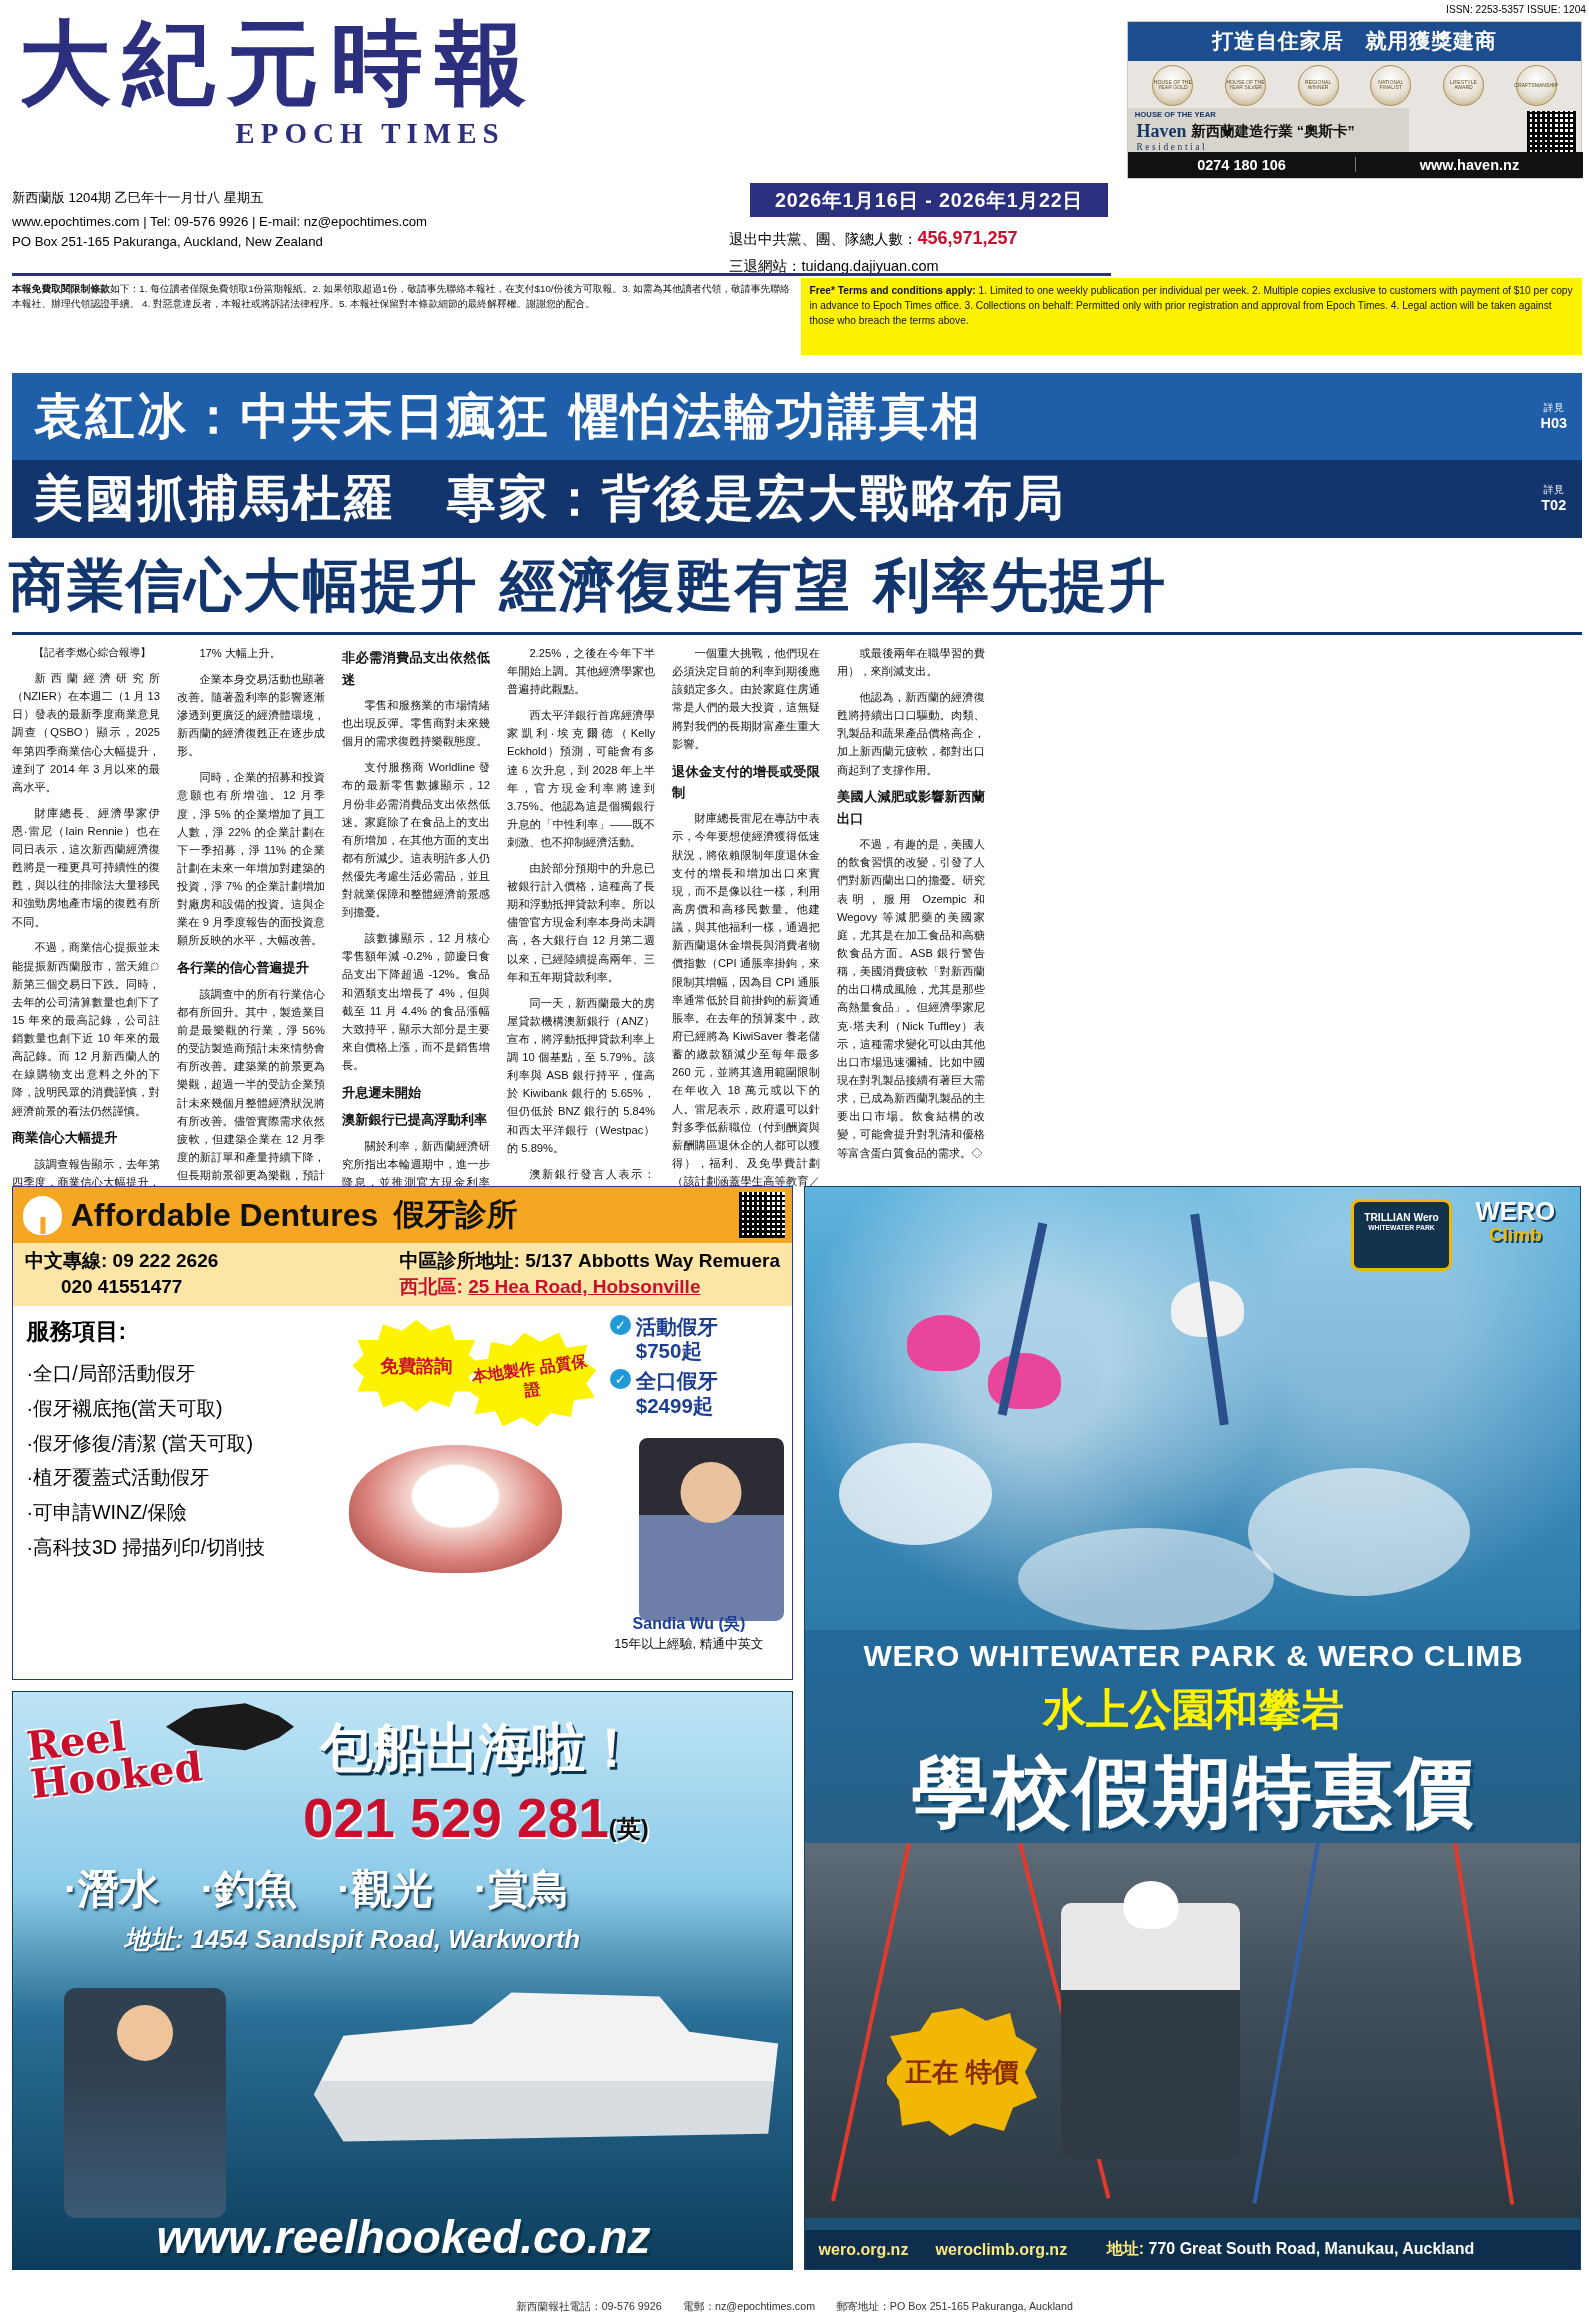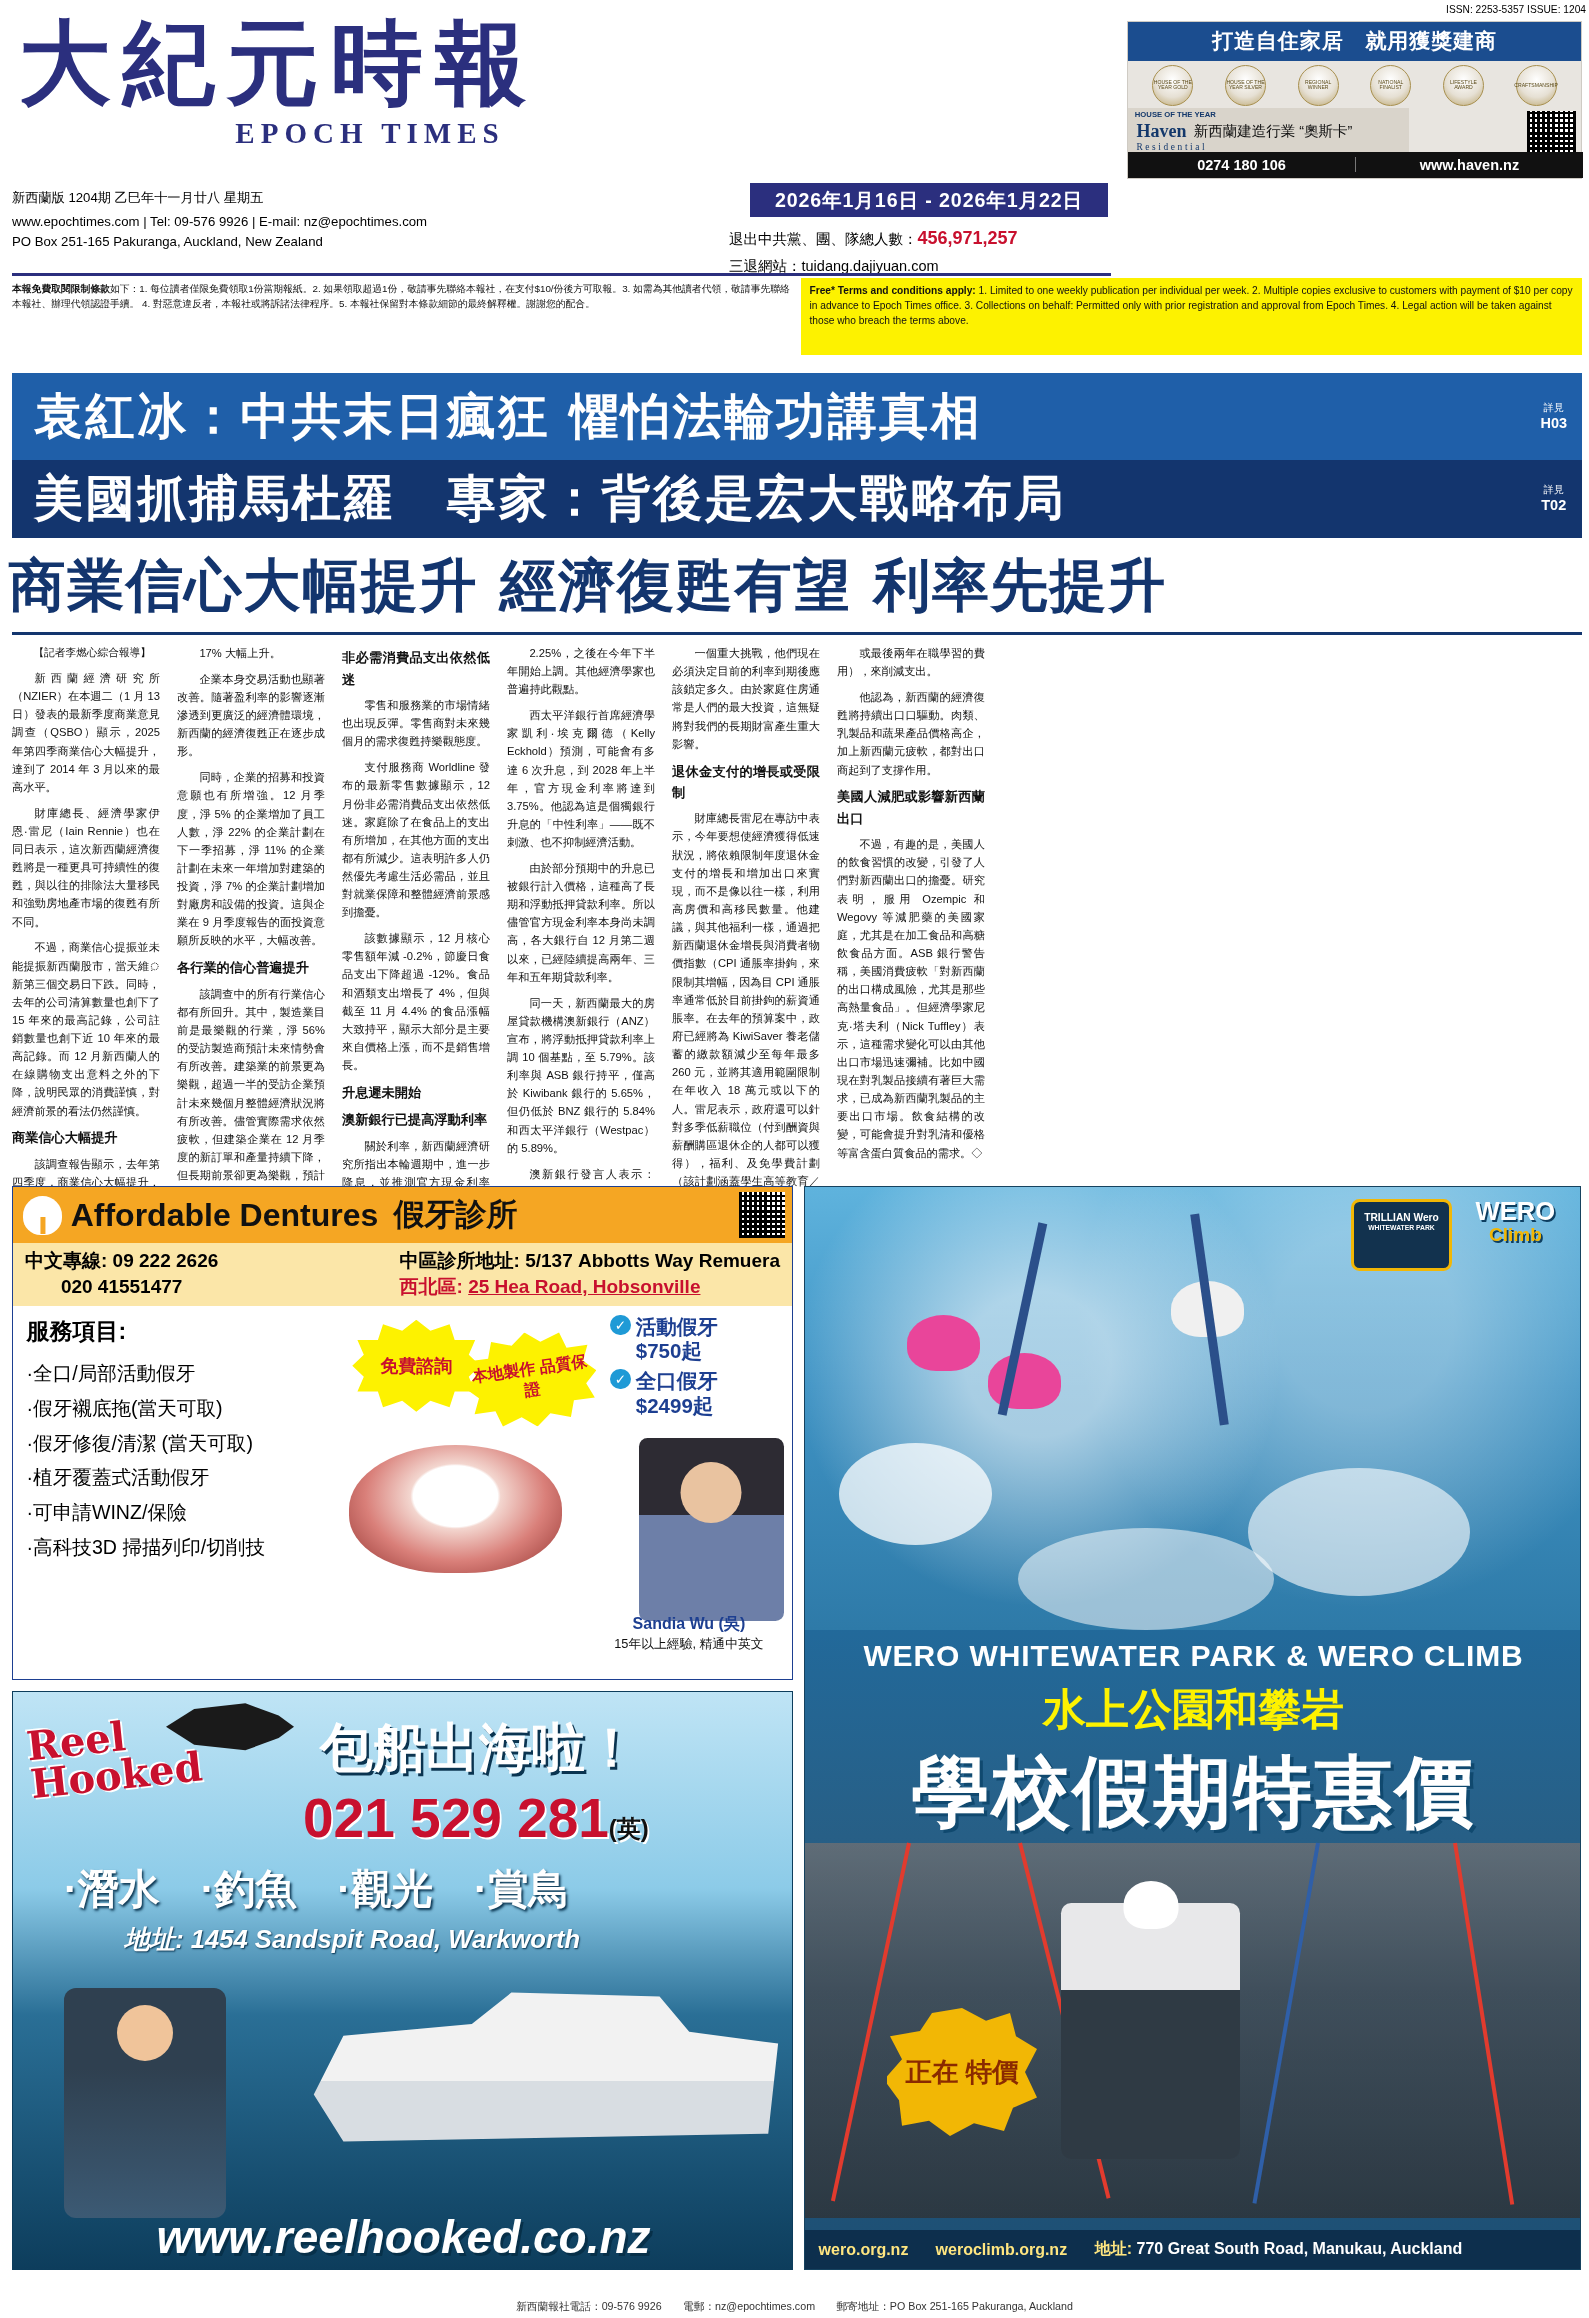--- a/index.html
+++ b/index.html
@@ -74,21 +74,21 @@
     background:#1b4d8f; color:#fff; font-size:21px; font-weight:bold;
     text-align:center; padding:5.1px 0 6px; letter-spacing:0.9px;
   }
   .haven-badges{ display:flex; justify-content:space-around; padding:4.3px 8.5px 0; }
   .badge{
     width:41px; height:41px; border-radius:50%;
     background:radial-gradient(circle at 50% 35%, #fff 0%, #e6e0d4 55%, #b9a36a 100%);
     border:1.7px solid #a8904f; font-size:5.1px; color:#5a4a18;
     display:flex; align-items:center; justify-content:center; text-align:center; line-height:1.1;
   }
-  .haven-tagline{ text-align:center; font-size:16px; font-weight:normal; color:#111; margin-top:1.7px; }
+  .haven-tagline{ text-align:center; font-size:16px; font-weight:bold; color:#111; margin-top:1.7px; }
   .haven-bottom{ display:flex; margin-top:2px; height:56px; }
   .haven-left{ width:62%; position:relative; background:#d9d4cb; }
   .haven-logo{ position:absolute; left:8.5px; top:5.1px; font-size:18px; font-weight:bold; color:#14386b; font-family:"Liberation Serif",serif;}
   .haven-logo small{ display:block; font-size:9.4px; letter-spacing:2.6px; font-weight:normal;}
   .haven-hy{ position:absolute; left:8.5px; top:-1.7px; }
   .haven-qr{
     width:49px; height:49px; margin:3.4px 5.1px 0 0;
     background:
       repeating-linear-gradient(0deg,#000 0 2.6px,#fff 2.6px 5.1px),
       repeating-linear-gradient(90deg,#000 0 2.6px,#fff 2.6px 5.1px);
@@ -357,21 +357,21 @@
     position:absolute; left:82px; bottom:82px; width:150px; height:128px;
     background:#f2b705; color:#8a2a00; font-weight:bold; font-size:26.4px;
     display:flex; align-items:center; justify-content:center; text-align:center; line-height:1.25;
     clip-path:polygon(50% 0,66% 10%,82% 4%,86% 22%,100% 32%,92% 50%,100% 70%,84% 78%,78% 96%,58% 90%,42% 100%,28% 88%,10% 92%,8% 72%,-2% 56%,10% 40%,2% 22%,22% 18%,30% 4%);
   }
   .wero-footer{
     position:absolute; left:0; bottom:0; width:777px; height:39px; background:#0d2f4d;
     color:#fff; display:flex; align-items:center; font-size:16px; font-weight:bold;
   }
   .wero-footer .u{ color:#ffe680; margin:0 13.6px; }
-  .wero-footer .addr{ margin-left:14px; }
+  .wero-footer .addr{ margin-left:26px; }
   .wero-footer .addr .hi{ color:#ffe680; }
 
   
   .page-footer{
     position:absolute; left:0; bottom:5.1px; width:1589px; text-align:center;
     font-size:10.7px; color:#333;
   }
 </style>
 </head>
 <body>

